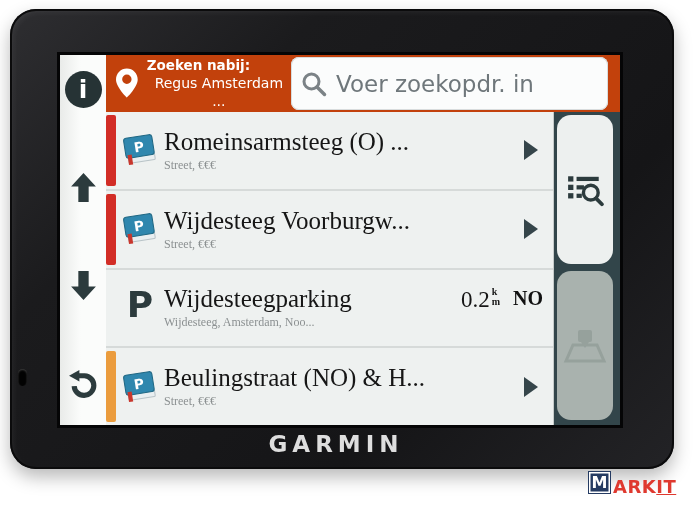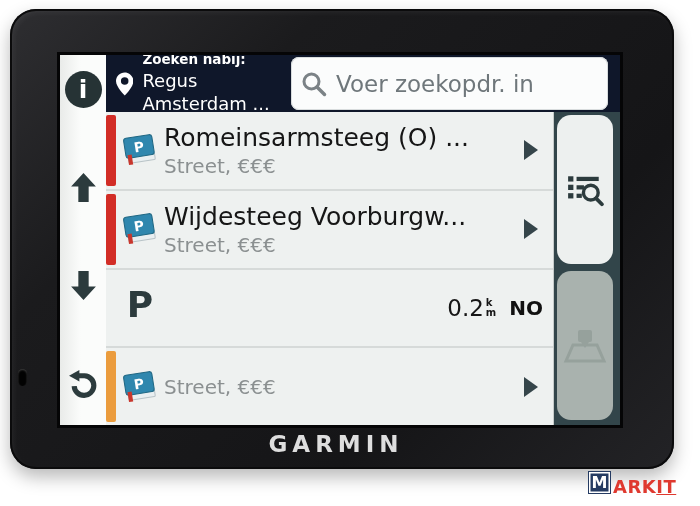--- a/index.html
+++ b/index.html
@@ -28,48 +28,48 @@
           justify-content:space-between; padding:14px 0 22px 0; flex:0 0 46px; }
   .side .btn { width:40px; height:40px; display:flex; align-items:center; justify-content:center; }
   .info-circle { width:37px; height:37px; border-radius:50%; background:#263335;
                  color:#fff; display:flex; align-items:center; justify-content:center;
                  font-size:25px; font-weight:bold; }
 
   
   .content { flex:1; display:flex; flex-direction:column; }
 
   
-  .topbar { height:57px; background:#0f172a; display:flex; align-items:center;
+  .topbar { height:57px; background:#c2410c; display:flex; align-items:center;
             padding:0 12px 0 10px; flex:0 0 57px; }
   .nearby { display:flex; align-items:center; gap:9px; width:175px; flex:0 0 175px; }
   .nearby-texts { color:#fff; line-height:1.3; }
   .nearby-label { font-size:13.5px; font-weight:bold; }
-  .nearby-value { font-size:18px; }
+  .nearby-value { font-size:14px;text-align:center; }
   .searchbox { flex:1; height:53px; background:#fbfcfc; border-radius:8px;
                display:flex; align-items:center; padding:0 10px; gap:9px;
                box-shadow:inset 0 0 0 1px #d8dcdd; }
   .search-ph { color:#6f777b; font-size:23px; white-space:nowrap; overflow:hidden; }
 
   
   .body { flex:1; display:flex; min-height:0; }
   .list { flex:1; display:flex; flex-direction:column; background:#eef1f0;
           border-right:1px solid #c6cbca; }
   .row { flex:1; display:flex; align-items:stretch; position:relative; padding-right:10px; }
   .row + .row { border-top:2.5px solid #d6dad9; }
   .stripe { width:10px; margin:3px 0; border-radius:2px; flex:0 0 10px; }
   .stripe[data-stripe="red"]    { background:#d22d26; }
   .stripe[data-stripe="orange"] { background:#eb9c3d; }
   .stripe[data-stripe="none"]   { background:transparent; }
   .icon-cell { width:48px; flex:0 0 48px; display:flex; align-items:center; justify-content:center; }
   .bigP { font-size:36px; font-weight:bold; color:#2c3b3d; line-height:1; margin-top:-6px; }
-  .main { flex:1; display:flex; flex-direction:column; justify-content:center; min-width:0; gap:2px; }
+  .main { flex:1; display:flex; flex-direction:column; justify-content:center; min-width:0; gap:2px;font-family:Liberation Serif, serif; }
   .titleline { display:flex; align-items:baseline; }
   .title { font-size:25px; color:#161616; white-space:nowrap; overflow:hidden; }
-  .subtitle { font-size:20px; color:#8b9091; white-space:nowrap; overflow:hidden; }
-  .distgroup { margin-left:auto; display:flex; align-items:center; padding-left:8px; }
+  .subtitle { font-size:12px; color:#8b9091; white-space:nowrap; overflow:hidden; }
+  .distgroup { margin-left:auto; display:flex; align-items:flex-start; padding-left:8px; }
   .dist-num { font-size:23px; color:#161616; }
   .dist-unit { display:flex; flex-direction:column; font-size:10px; font-weight:bold;
                color:#161616; line-height:.95; margin-left:2px; }
   .direction { font-size:20px; font-weight:bold; color:#111; margin-left:13px; }
   .chev { width:24px; flex:0 0 24px; display:flex; align-items:center; justify-content:center; }
 
   
   .tabcol { width:66px; flex:0 0 66px; background:#32454a; display:flex; flex-direction:column;
             gap:7px; padding:3px 7px 5px 3px; }
   .tab { flex:1; border-radius:14px; display:flex; align-items:center; justify-content:center; }
@@ -194,45 +194,50 @@
               </div>
             </div>
 
             <div class="row">
               <div class="stripe" data-stripe="none"></div>
               <div class="icon-cell">
                 <div class="bigP">P</div>
               </div>
               <div class="main">
                 <div class="titleline">
+                  <span class="title">Wijdesteegparking</span>
                   <span class="distgroup">
                     <span class="dist-num">0.2</span>
                     <span class="dist-unit">
                       <span>k</span>
                       <span>m</span>
                     </span>
                     <span class="direction">NO</span>
                   </span>
                 </div>
+                <div class="subtitle">Wijdesteeg, Amsterdam, Noo...</div>
               </div>
             </div>
 
             <div class="row">
               <div class="stripe" data-stripe="orange"></div>
               <div class="icon-cell">
                 <svg width="38" height="34" viewBox="0 0 36 32">
                   <g transform="rotate(-9 18 16)">
                     <rect x="6" y="21" width="25" height="6" rx="1" fill="#e9eff1" stroke="#b8c3c7" stroke-width="1"></rect>
                     <rect x="4" y="3" width="27" height="19" rx="2.5" fill="#2f87ae" stroke="#206884" stroke-width="1"></rect>
                     <text x="17.5" y="17.5" font-size="13" font-weight="bold" fill="#ffffff" text-anchor="middle">P</text>
                     <rect x="5.5" y="19" width="4" height="9.5" fill="#c8372d"></rect>
                   </g>
                 </svg>
               </div>
               <div class="main">
+                <div class="titleline">
+                    <span class="title">Beulingstraat (NO) &amp; H...</span>
+                  </div>
                 <div class="subtitle">Street, €€€</div>
               </div>
               <div class="chev">
                 <svg width="16" height="22" viewBox="0 0 16 22">
                     <path d="M1 1 L15 11 L1 21 Z" fill="#35454a"></path>
                   </svg>
               </div>
             </div>
 
           </div>

